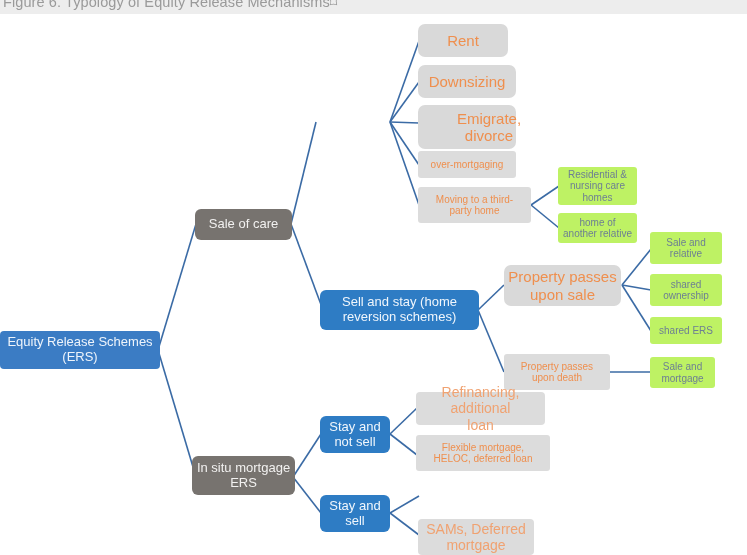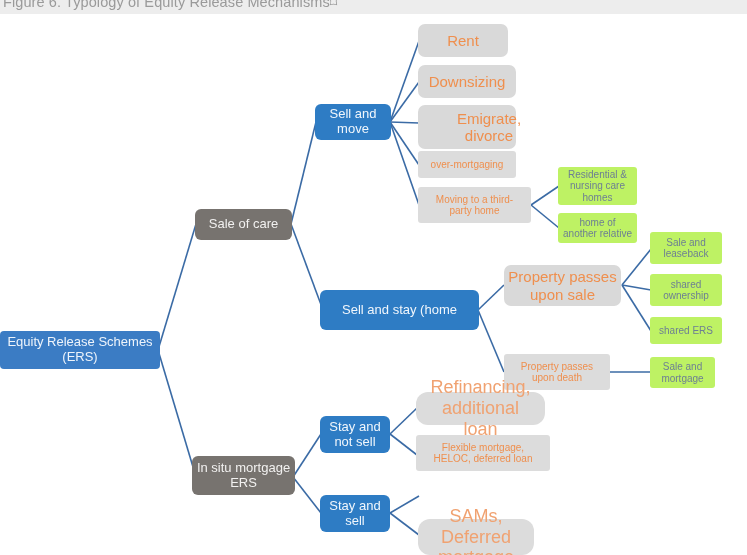--- a/index.html
+++ b/index.html
@@ -84,22 +84,22 @@
   }
   .n-leaf {
     background: #dcdcdc;
     color: #ef8f4e;
     border-radius: 3px;
     font-size: 10px;
   }
   .n-leaf-soft {
     background: #dcdcdc;
     color: #f0a271;
-    border-radius: 12px;
-    font-size: 18px;
+    border-radius: 4px;
+    font-size: 14px;
   }
   .n-leaf-round {
     background: #d9d9d9;
     color: #ef8f4e;
     border-radius: 7px;
     font-size: 15px;
   }
   .n-sub {
     background: #bef264;
     color: #6d7f93;
@@ -169,30 +169,25 @@
     <span>Sale of care</span>
   </div>
 
   <div class="node n-gray" style="left:192px; top:456px; width:103px; height:39px;">
     <div>
       <span>In situ mortgage</span>
       <span>ERS</span>
     </div>
   </div>
 
-  <div class="node n-blue" style="left:315px; top:104px; width:76px; height:36px;">
-    <div>
-      <span>Sell and</span>
-      <span>move</span>
-    </div>
-  </div>
 
   <div class="node n-blue" style="left:320px; top:290px; width:159px; height:40px;">
     <div>
       <span>Sell and stay (home</span>
+      <span>reversion schemes)</span>
     </div>
   </div>
 
   <div class="node n-blue" style="left:320px; top:416px; width:70px; height:37px;">
     <div>
       <span>Stay and</span>
       <span>not sell</span>
     </div>
   </div>
 
@@ -254,21 +249,21 @@
   <div class="node n-leaf" style="left:504px; top:354px; width:106px; height:36px;">
     <div>
       <span>Property passes</span>
       <span>upon death</span>
     </div>
   </div>
 
   <div class="node n-sub" style="left:650px; top:232px; width:72px; height:32px;">
     <div>
       <span>Sale and</span>
-      <span>leaseback</span>
+      <span>relative</span>
     </div>
   </div>
 
   <div class="node n-sub" style="left:650px; top:274px; width:72px; height:32px;">
     <div>
       <span>shared</span>
       <span>ownership</span>
     </div>
   </div>
 

